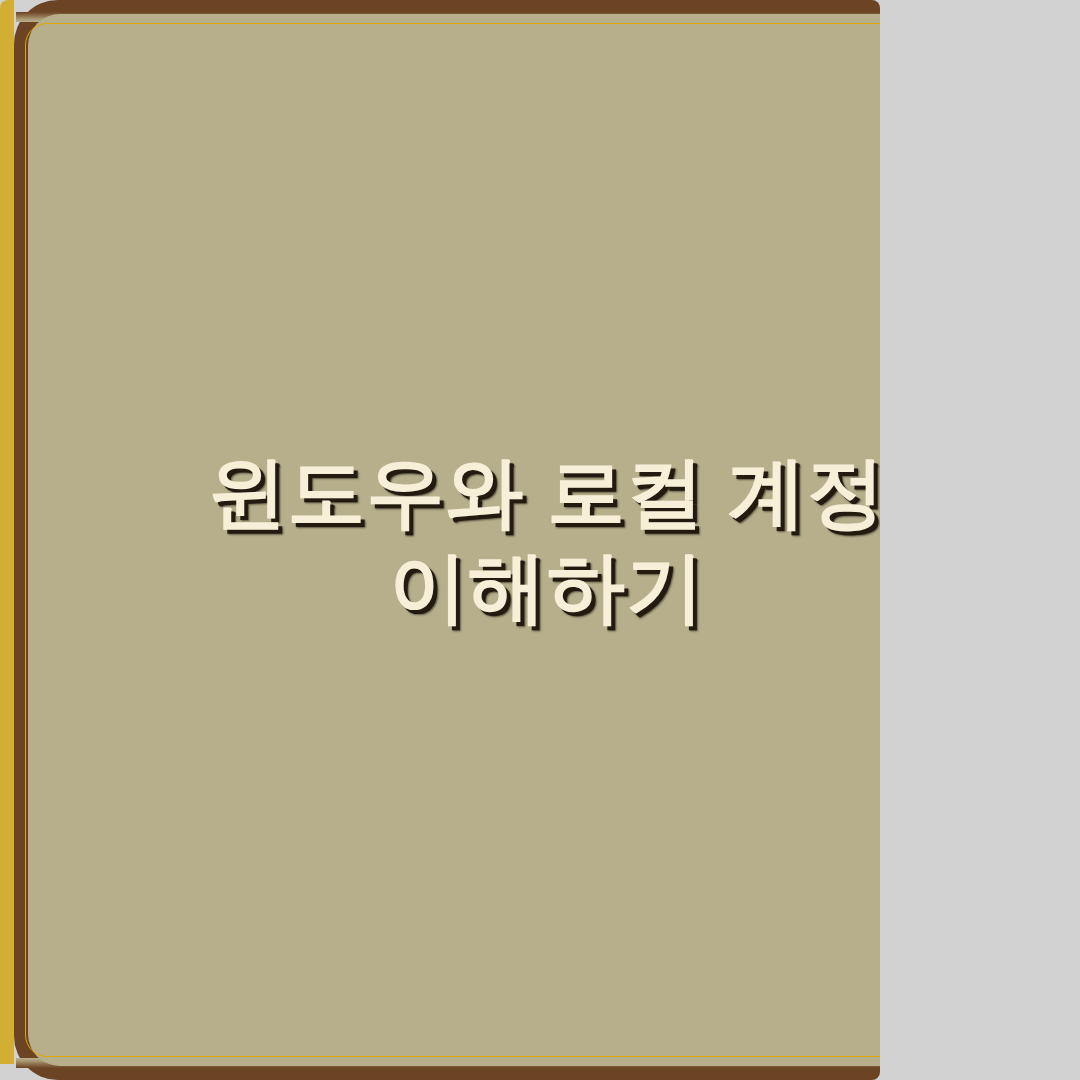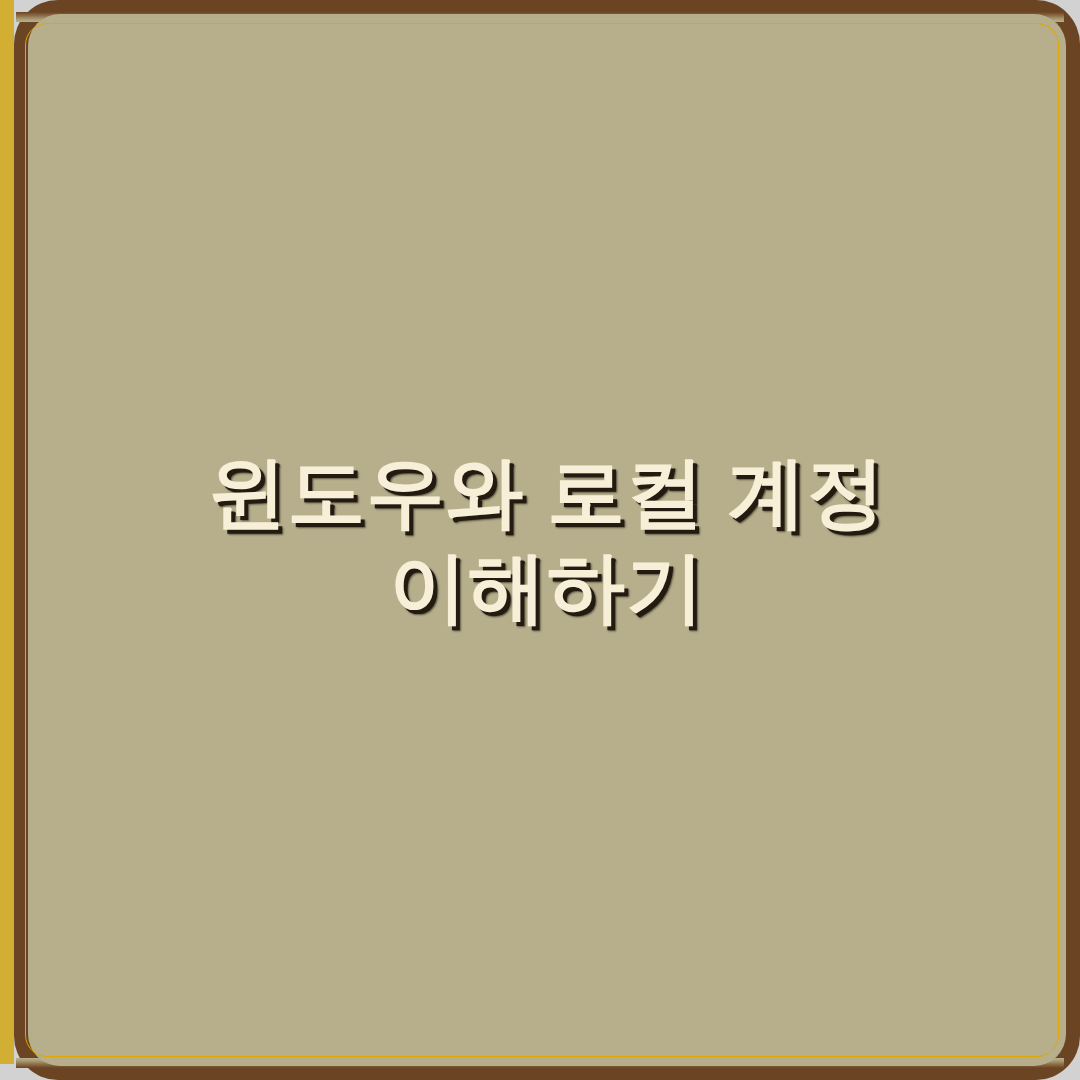--- a/index.html
+++ b/index.html
@@ -12,24 +12,25 @@
   }
 
   body {
     font-family: "Liberation Sans", "DejaVu Sans", sans-serif;
     background: #d2d2d2;
   }
 
   
   .canvas {
     position: relative;
-    width: 1080px;
+    width: 880px;
     height: 1080px;
     background: #d2d2d2;
     overflow: hidden;
+    border-radius: 8px;
   }
 
   
   .frame {
     position: absolute;
     left: 14px;
     top: 0px;
     width: 1066px;
     height: 1080px;
     box-sizing: border-box;

